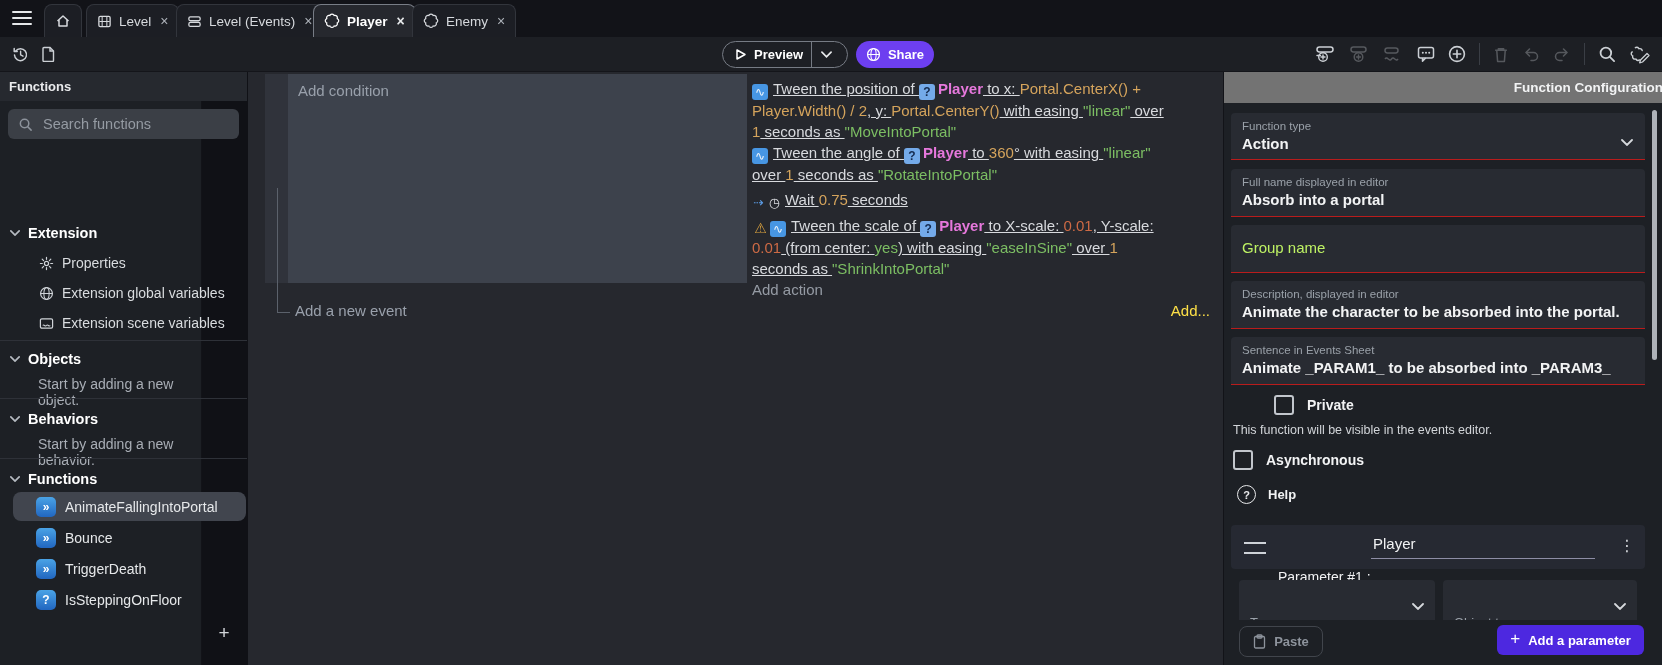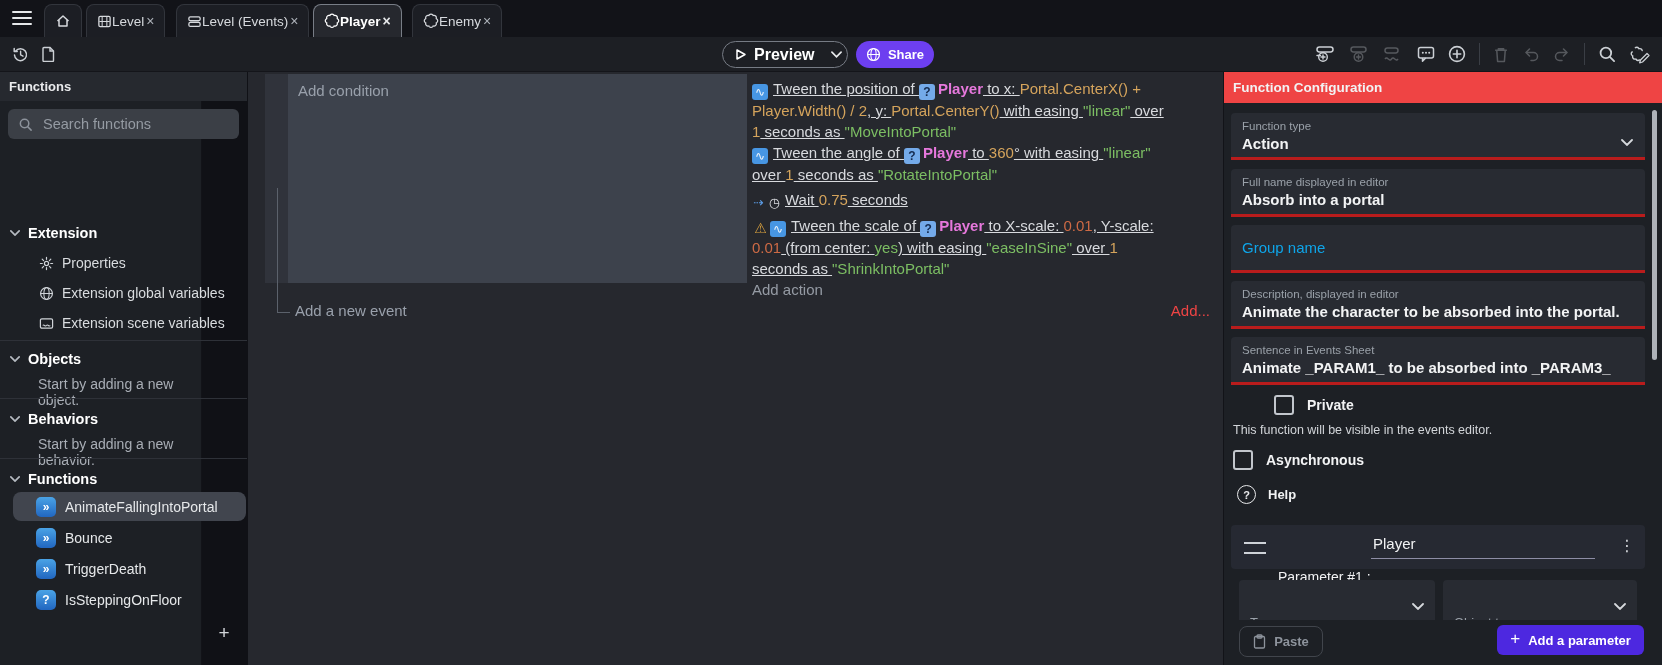--- a/index.html
+++ b/index.html
@@ -5,35 +5,35 @@
   html,body{margin:0;padding:0;background:#101116;}
   body{width:1662px;height:665px;position:relative;overflow:hidden;
        font-family:"Liberation Sans","DejaVu Sans",sans-serif;
        -webkit-font-smoothing:antialiased;color:#d8dade;}
 
   
   #tabbar{position:absolute;left:0;top:0;width:1662px;height:37px;background:#121318;}
   .burger{position:absolute;left:12px;top:11px;width:20px;height:14px;cursor:pointer;}
   .burger i{display:block;height:2px;background:#e6e8ea;border-radius:2px;margin-bottom:4px;}
   .tab{position:absolute;top:4px;height:33px;background:#1c1e24;border:1px solid #32353c;border-bottom:none;
-       border-radius:8px 8px 0 0;display:flex;align-items:center;padding:0 10px;box-sizing:border-box;
+       border-radius:8px 8px 0 0;display:flex;align-items:center;gap:7px;padding:0 10px;box-sizing:border-box;
        color:#d6d9dd;font-size:13.5px;cursor:pointer;}
   .tab.active{background:#26282e;border-color:#787d86;color:#fff;font-weight:700;}
   .tab .x{color:#aeb3ba;font-size:14px;margin-left:2px;}
   .tab.active .x{color:#e7e9eb;}
   .tab svg{color:#d6d9dd;flex:none;}
   .tab.active svg{color:#fff;}
 
   
   #toolbar{position:absolute;left:0;top:37px;width:1662px;height:35px;background:#1d1f24;border-bottom:1px solid #14151a;box-sizing:border-box;}
   .tbicon{color:#ccd0d5;display:inline-flex;align-items:center;justify-content:center;cursor:pointer;}
   .dim{opacity:.32;}
   #btn-preview{position:absolute;left:722px;top:4px;height:27px;width:126px;border:1px solid #767b84;border-radius:14px;
        display:flex;align-items:center;box-sizing:border-box;color:#fff;cursor:pointer;}
-  #btn-preview .plab{font-size:16px;font-weight:700;padding:0 8px 0 7px;text-align:center;}
+  #btn-preview .plab{font-size:13px;font-weight:700;padding:0 8px 0 7px;text-align:center;}
   #btn-preview .sep{width:1px;height:25px;background:#767b84;}
   #btn-preview .chv{padding:0 9px;color:#e8eaec;display:flex;}
   #btn-share{position:absolute;left:856px;top:4px;height:27px;width:78px;background:#6d3ff0;border-radius:14px;
        display:flex;align-items:center;justify-content:center;gap:7px;color:#fff;font-size:13px;font-weight:700;cursor:pointer;}
   #tb-right{position:absolute;right:12px;top:0;height:34px;display:flex;align-items:center;gap:13px;}
   .tbdiv{width:1px;height:22px;background:#3a3e45;}
 
   
   #sidebar{position:absolute;left:0;top:72px;width:202px;height:593px;background:#1d2025;border-right:1px solid #121318;box-sizing:border-box;}
   #sb-head{position:absolute;left:0;top:0;width:247px;height:29px;background:#26292f;display:flex;align-items:center;}
@@ -68,32 +68,32 @@
   .evi{display:inline-block;width:16px;height:16px;line-height:16px;text-align:center;border-radius:3px;
        font-size:12px;margin-right:5px;vertical-align:-2px;}
   .ic-tween{background:#4796e3;color:#eef4fb;}
   .ic-obj{background:#74aae9;color:#142a4e;font-weight:700;margin-right:3px;}
   .ic-warn{background:none;color:#dca33f;font-size:14px;width:17px;margin-right:1px;}
   .ic-async{background:none;color:#5b9ce6;width:13px;font-size:13px;margin-right:2px;}
   .ic-clock{background:none;color:#d8dade;width:15px;font-size:13px;margin-right:3px;}
   #add-action{color:#959ba4;font-size:15px;margin-top:2px;cursor:pointer;}
   #ev-tree{position:absolute;left:29px;top:116px;width:12px;height:124px;border-left:1px solid #5b616b;border-bottom:1px solid #5b616b;}
   #add-event{position:absolute;left:47px;top:230px;color:#99a0ab;font-size:15px;cursor:pointer;}
-  #add-more{position:absolute;right:13px;top:230px;color:#ef4444;font-size:15px;cursor:pointer;}
+  #add-more{position:absolute;right:13px;top:230px;color:#fde047;font-size:15px;cursor:pointer;}
 
   
   #rpanel{position:absolute;left:1223px;top:72px;width:439px;height:593px;background:#1d2025;border-left:1px solid #121318;box-sizing:border-box;overflow:hidden;}
-  #rp-head{position:absolute;left:0;top:0;width:439px;height:31px;background:#ef4444;display:flex;align-items:center;}
+  #rp-head{position:absolute;left:0;top:0;width:439px;height:31px;background:#737373;display:flex;align-items:center;justify-content:flex-end;}
   #rp-head span{font-size:13.5px;font-weight:700;color:#f2f3f4;padding-left:9px;}
   .field{position:absolute;left:7px;width:414px;background:#282b32;border-radius:4px 4px 0 0;box-sizing:border-box;cursor:text;}
   .field .lbl{font-size:11.5px;color:#9aa1a9;padding:7px 11px 0;}
   .field .val{font-size:15px;font-weight:700;color:#f2f3f4;padding:3px 11px 7px;white-space:nowrap;}
-  .underl{border-bottom:3px solid #b91c1c;}
+  .underl{border-bottom:1px solid #b91c1c;}
   .field .chevr{position:absolute;right:12px;top:19px;color:#d6d9dd;}
-  .ph2{font-size:15px;color:#0ea5e9;padding:14px 11px;}
+  .ph2{font-size:15px;color:#bef264;padding:14px 11px;}
   .chkrow{position:absolute;left:9px;display:flex;align-items:center;gap:13px;cursor:pointer;}
   .chkbox{width:16px;height:16px;border:2px solid #c2c6cc;border-radius:3px;background:transparent;}
   .chklab{font-size:14px;font-weight:700;color:#f2f3f4;}
   #helper{position:absolute;left:9px;color:#d2d5d9;font-size:12.5px;}
   #help-row{position:absolute;left:13px;display:flex;align-items:center;gap:12px;cursor:pointer;}
   #help-q{width:17px;height:17px;border:1.6px solid #e8e9eb;border-radius:50%;color:#e8e9eb;font-size:11px;font-weight:700;
        display:flex;align-items:center;justify-content:center;}
   #help-lab{font-size:13px;font-weight:700;color:#f2f3f4;}
   #param-card{position:absolute;left:7px;top:453px;width:414px;height:44px;background:#262932;border-radius:4px;}
   #drag-h{position:absolute;left:13px;top:17px;width:22px;height:8px;border-top:2px solid #cfd3d8;border-bottom:2px solid #cfd3d8;cursor:grab;}

